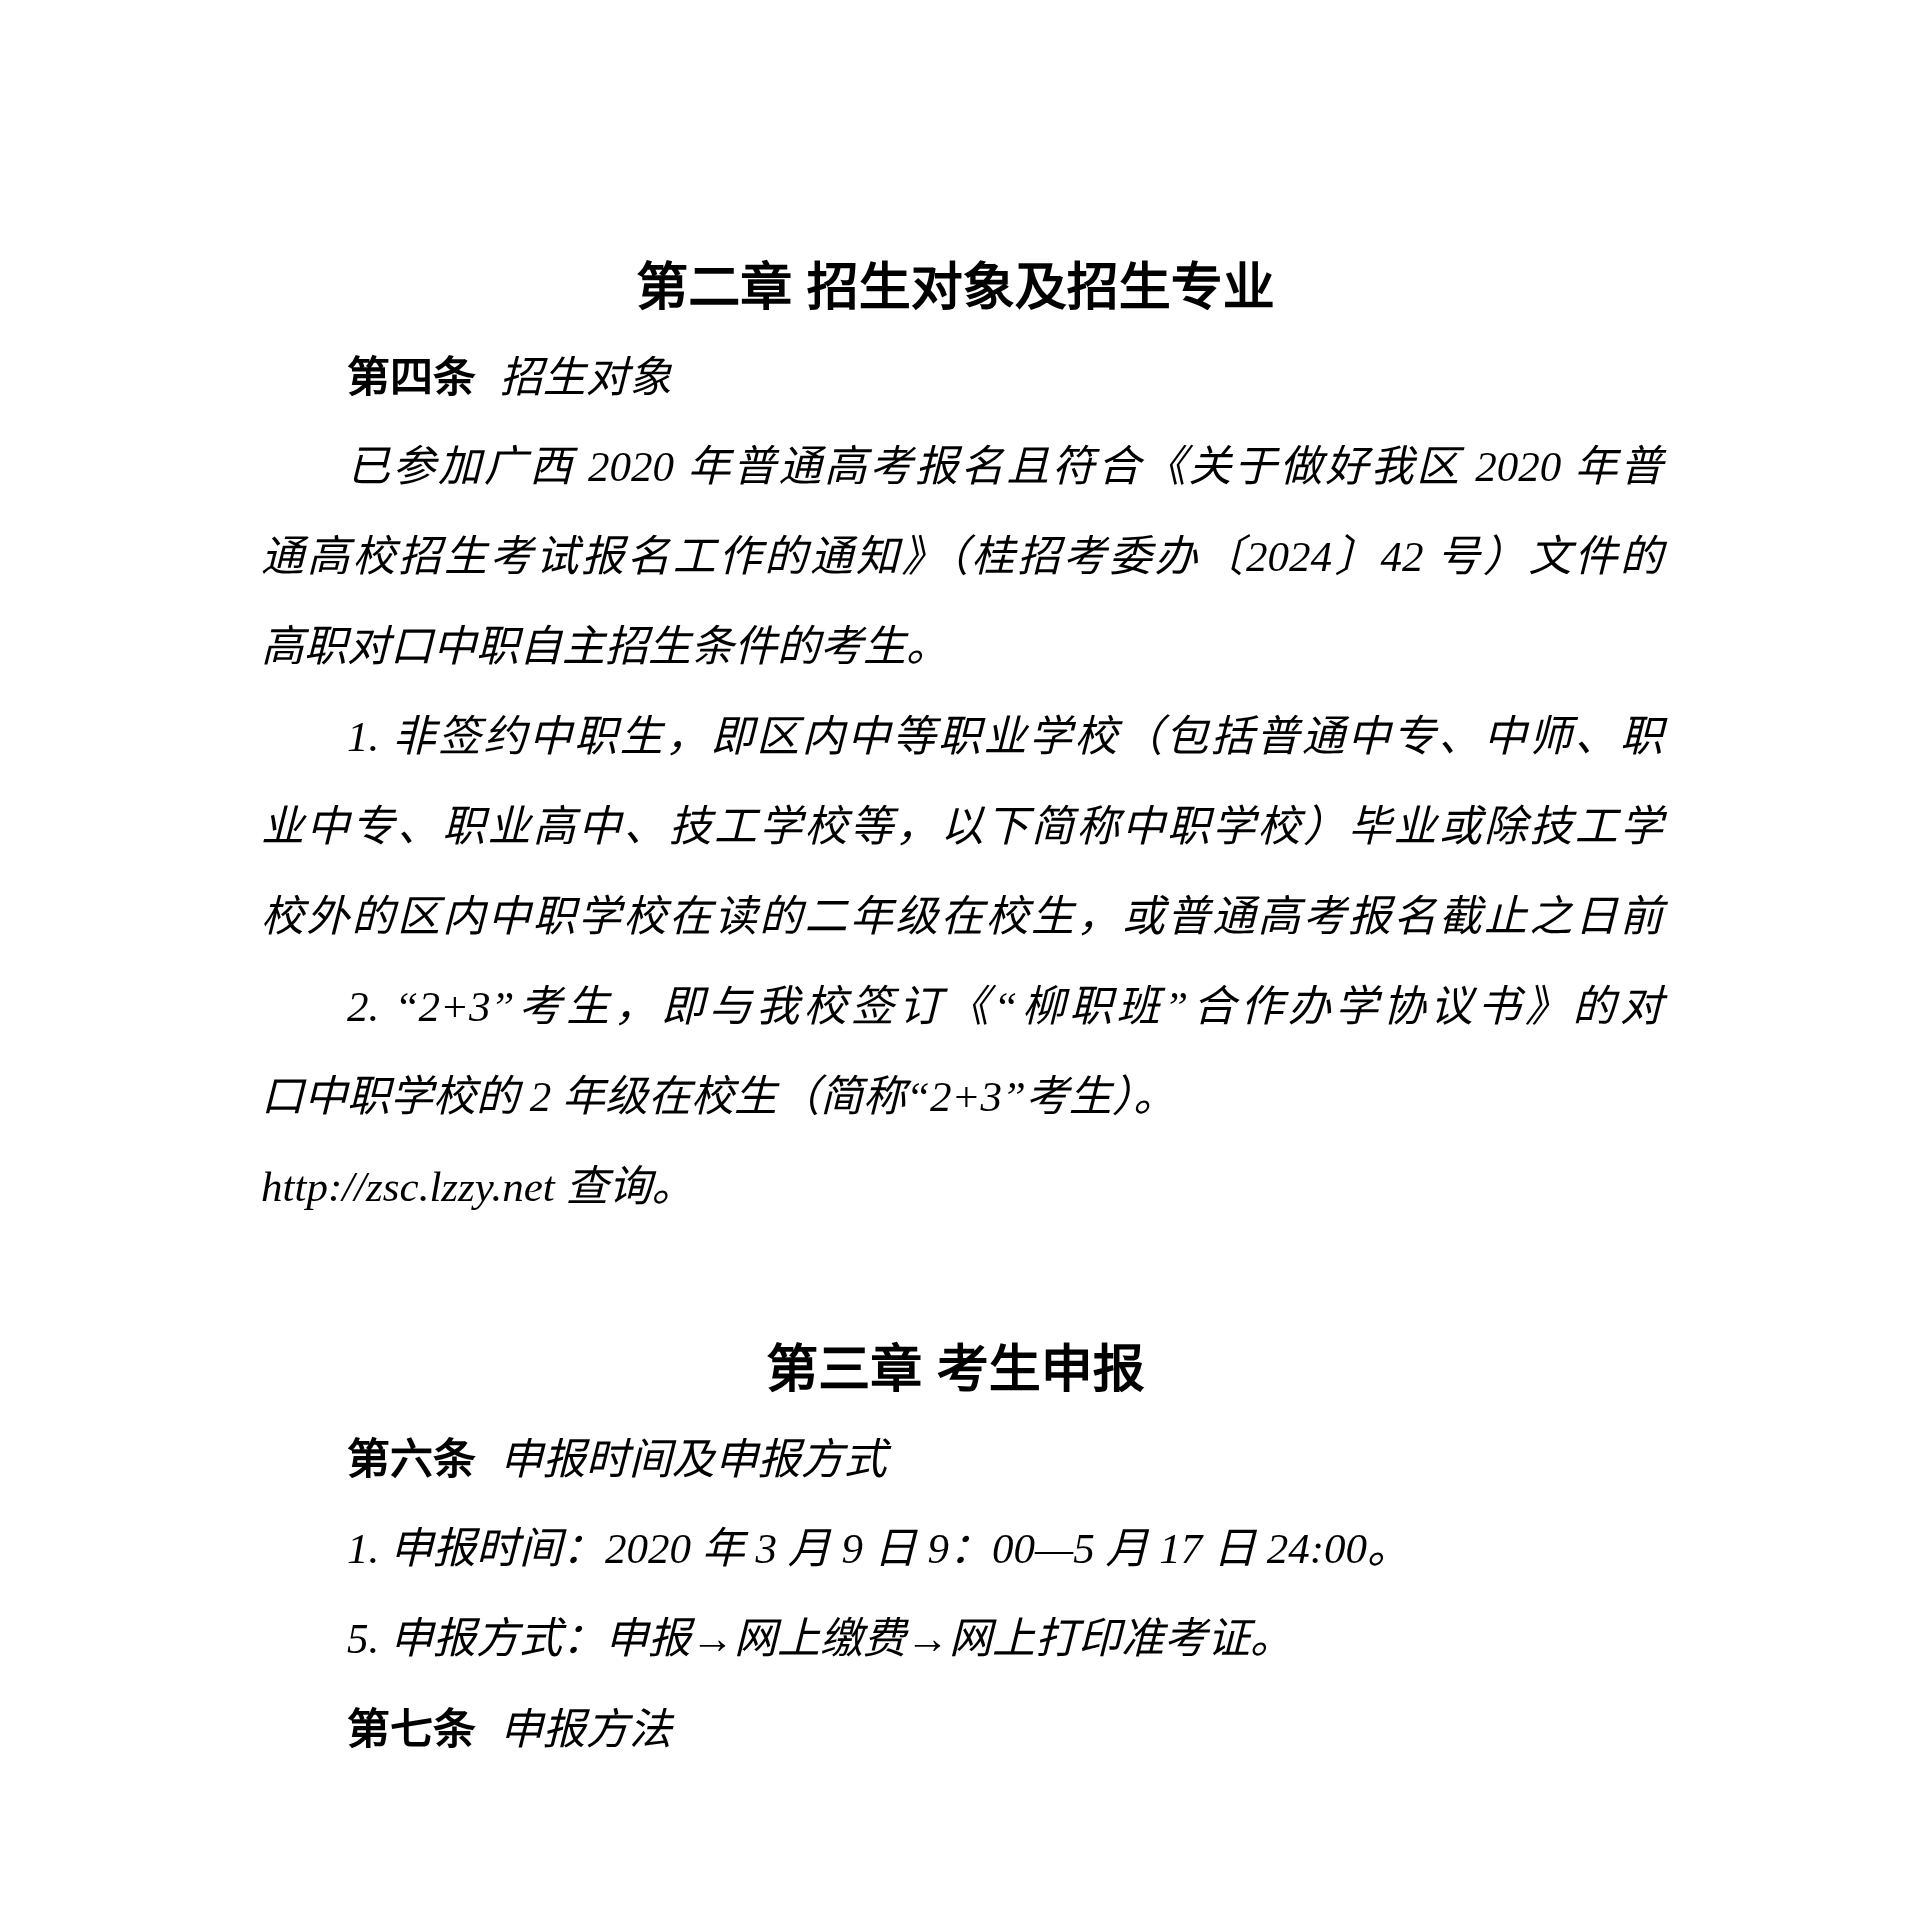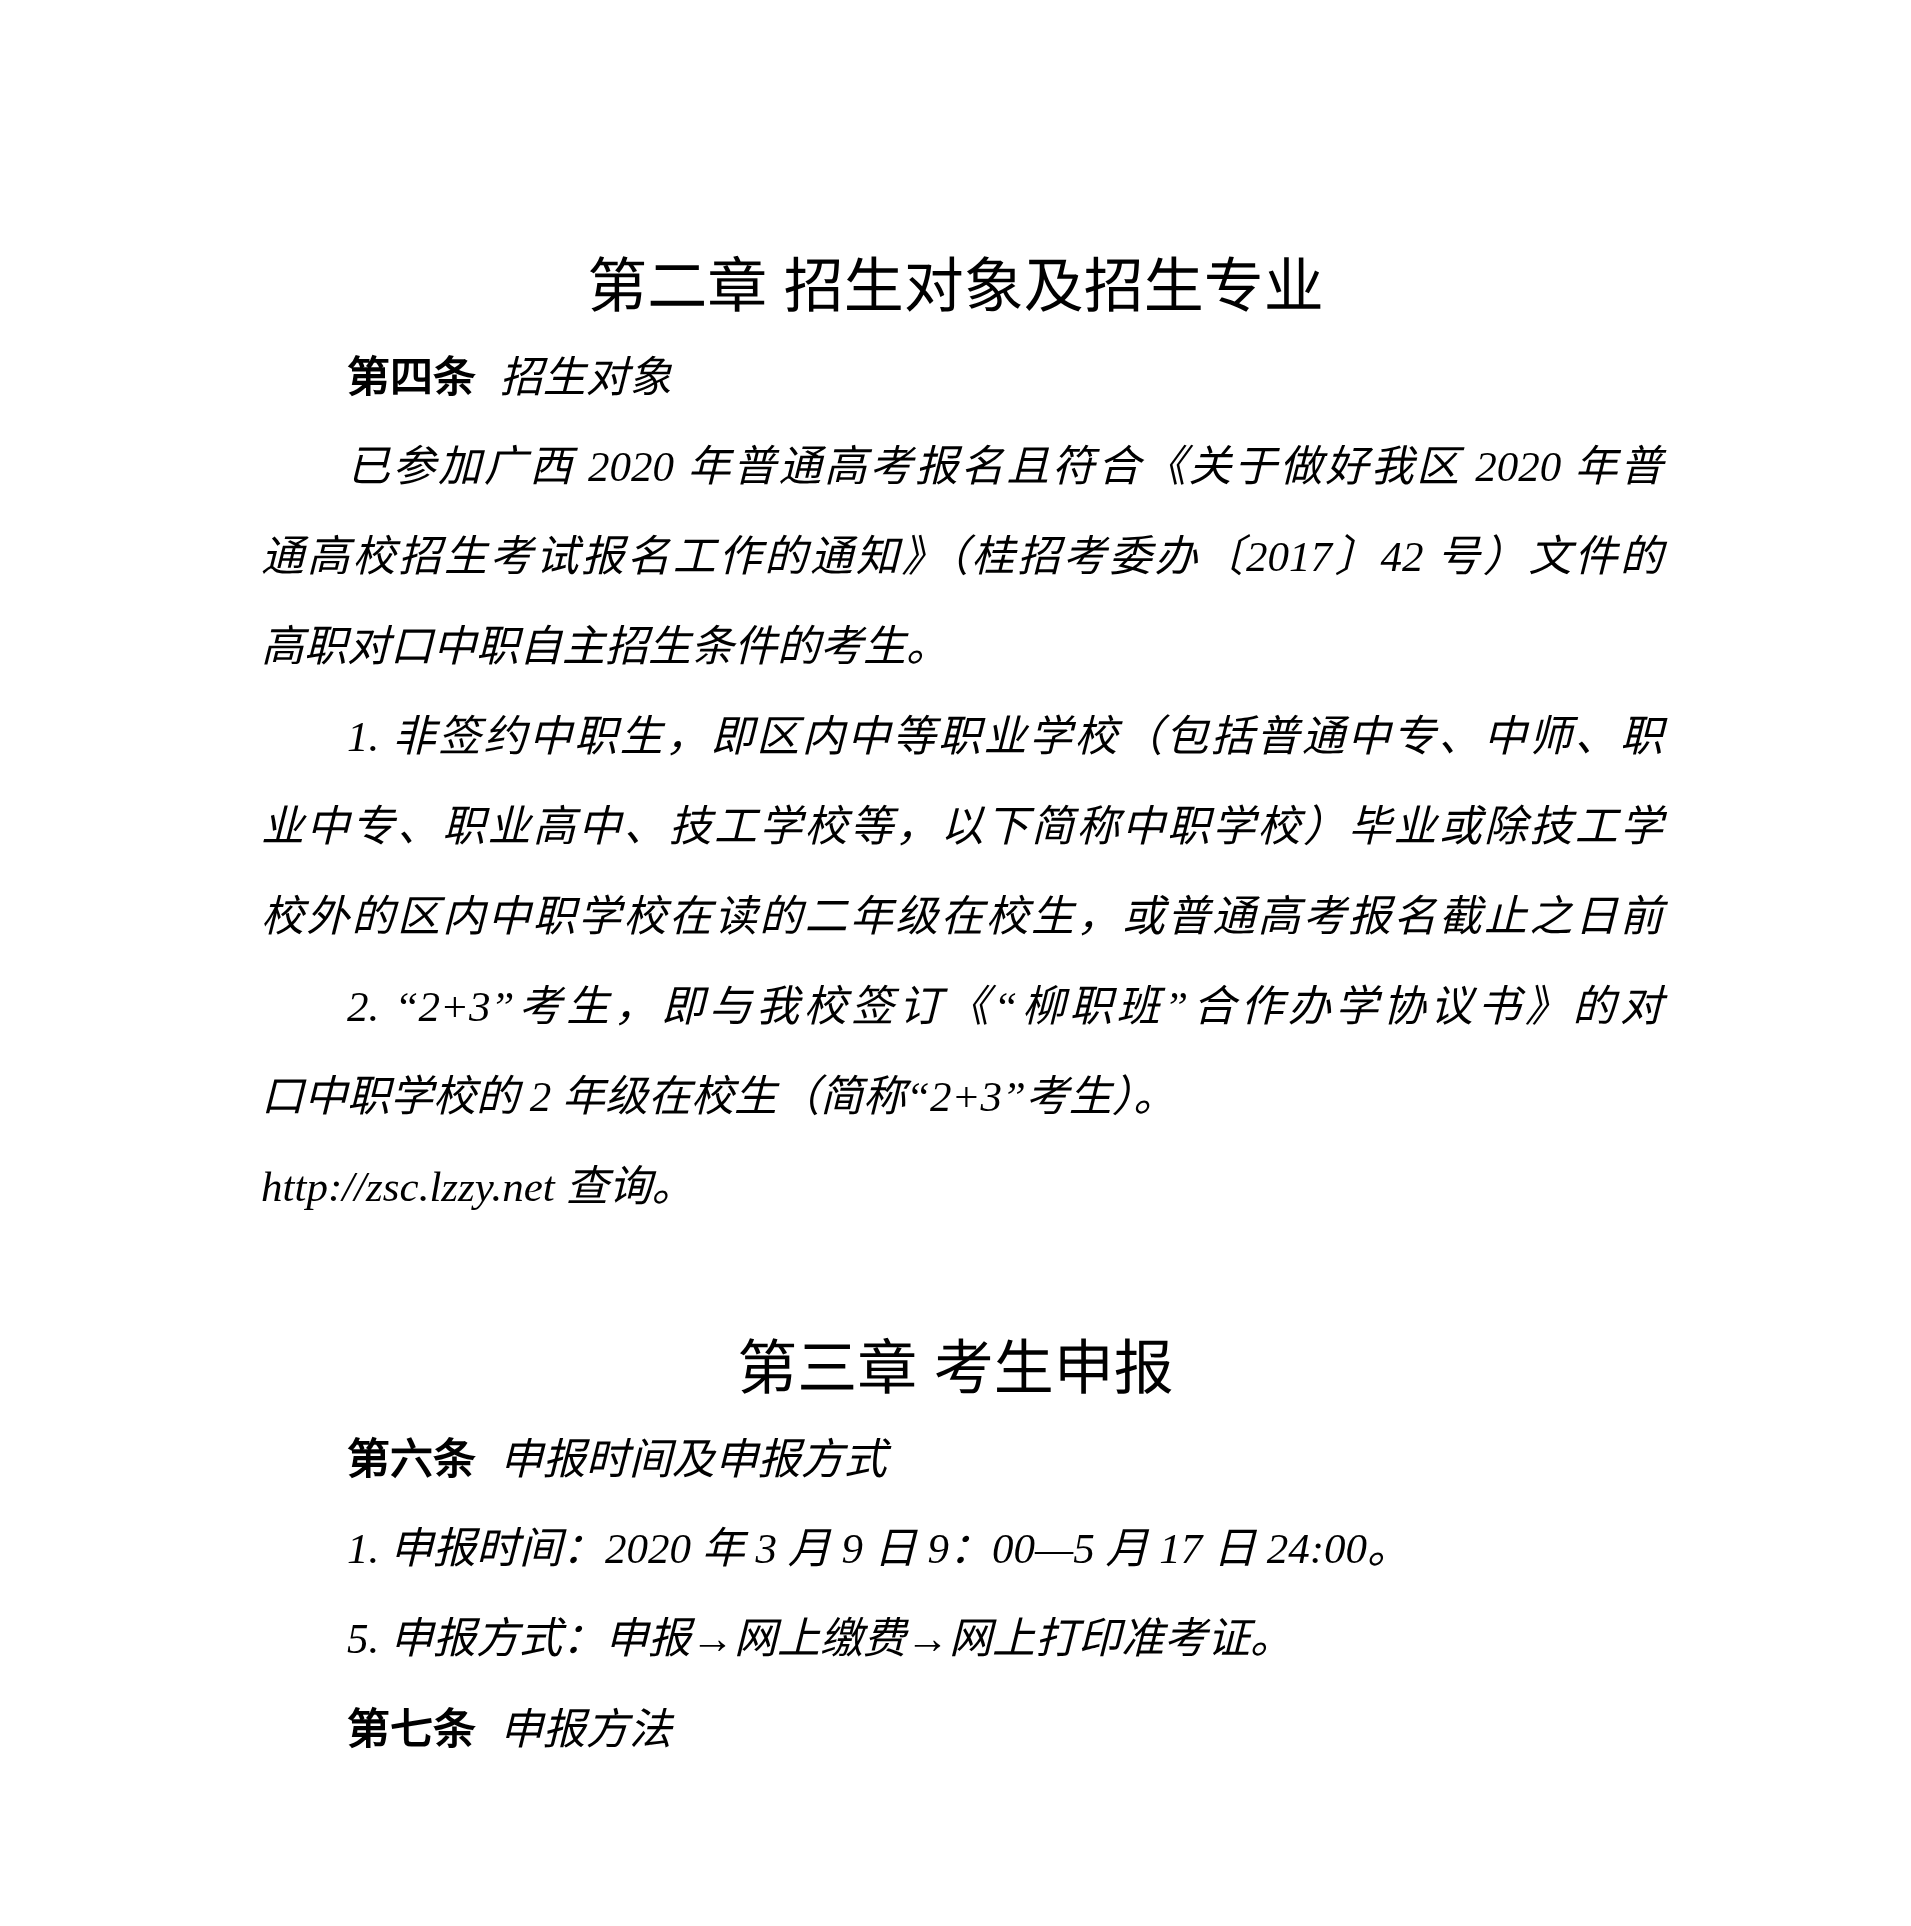--- a/index.html
+++ b/index.html
@@ -48,23 +48,23 @@
   .hd {
     font-family: "Liberation Sans", "DejaVu Sans", sans-serif;
     font-weight: 700;
     font-style: normal;
     margin-right: 0.55em;
   }
   
   .title {
     height: 90px;
     line-height: 90px;
-    font-size: 60px;
+    font-size: 52px;
     font-family: "Liberation Sans", "DejaVu Sans", sans-serif;
-    font-weight: 400;
+    font-weight: 700;
     text-align-last: center;
     white-space: nowrap;
   }
   .spacer {
     height: 92px;
   }
 </style>
 </head>
 <body>
 
@@ -73,21 +73,21 @@
   <div class="title">第二章 招生对象及招生专业</div>
 
   <div class="ln ind">
     <span class="hd">第四条</span><span class="rg">招生对象</span>
   </div>
 
   <div class="ln just ind">
     <span class="rg">已参加广西 2020 年普通高考报名且符合《关于做好我区 2020 年普</span>
   </div>
   <div class="ln just">
-    <span class="rg">通高校招生考试报名工作的通知》（桂招考委办〔2017〕42 号）文件的</span>
+    <span class="rg">通高校招生考试报名工作的通知》（桂招考委办〔2024〕42 号）文件的</span>
   </div>
   <div class="ln">
     <span class="rg">高职对口中职自主招生条件的考生。</span>
   </div>
 
   <div class="ln just ind">
     <span class="rg">1. 非签约中职生，即区内中等职业学校（包括普通中专、中师、职</span>
   </div>
   <div class="ln just">
     <span class="rg">业中专、职业高中、技工学校等，以下简称中职学校）毕业或除技工学</span>

